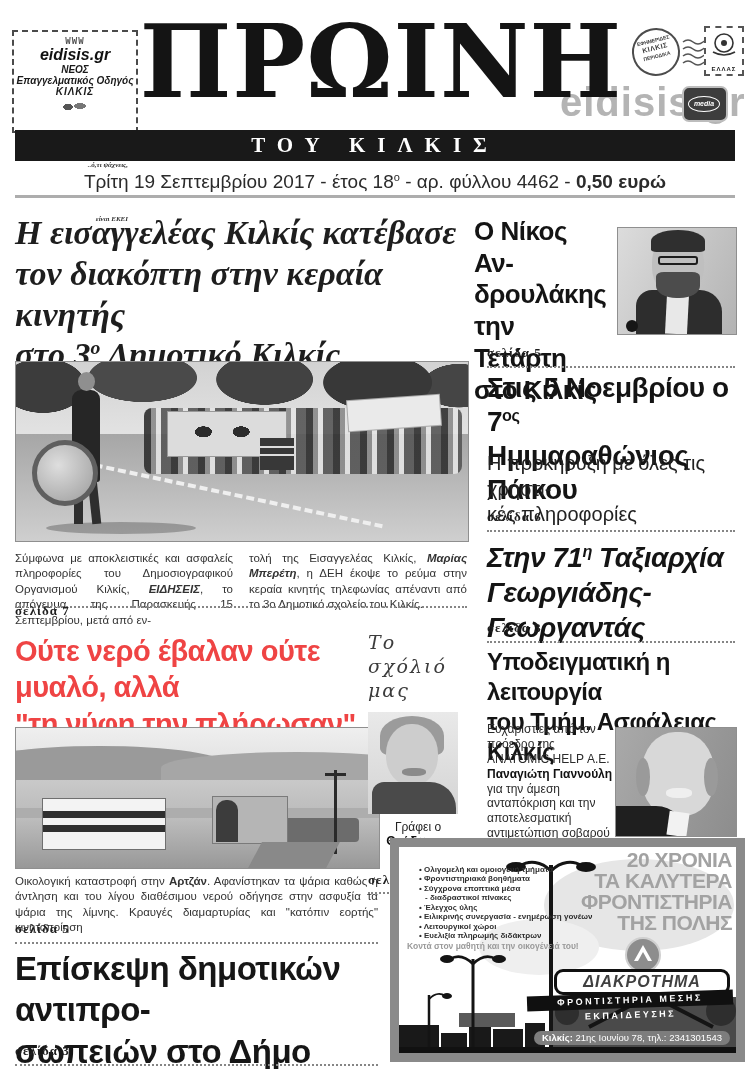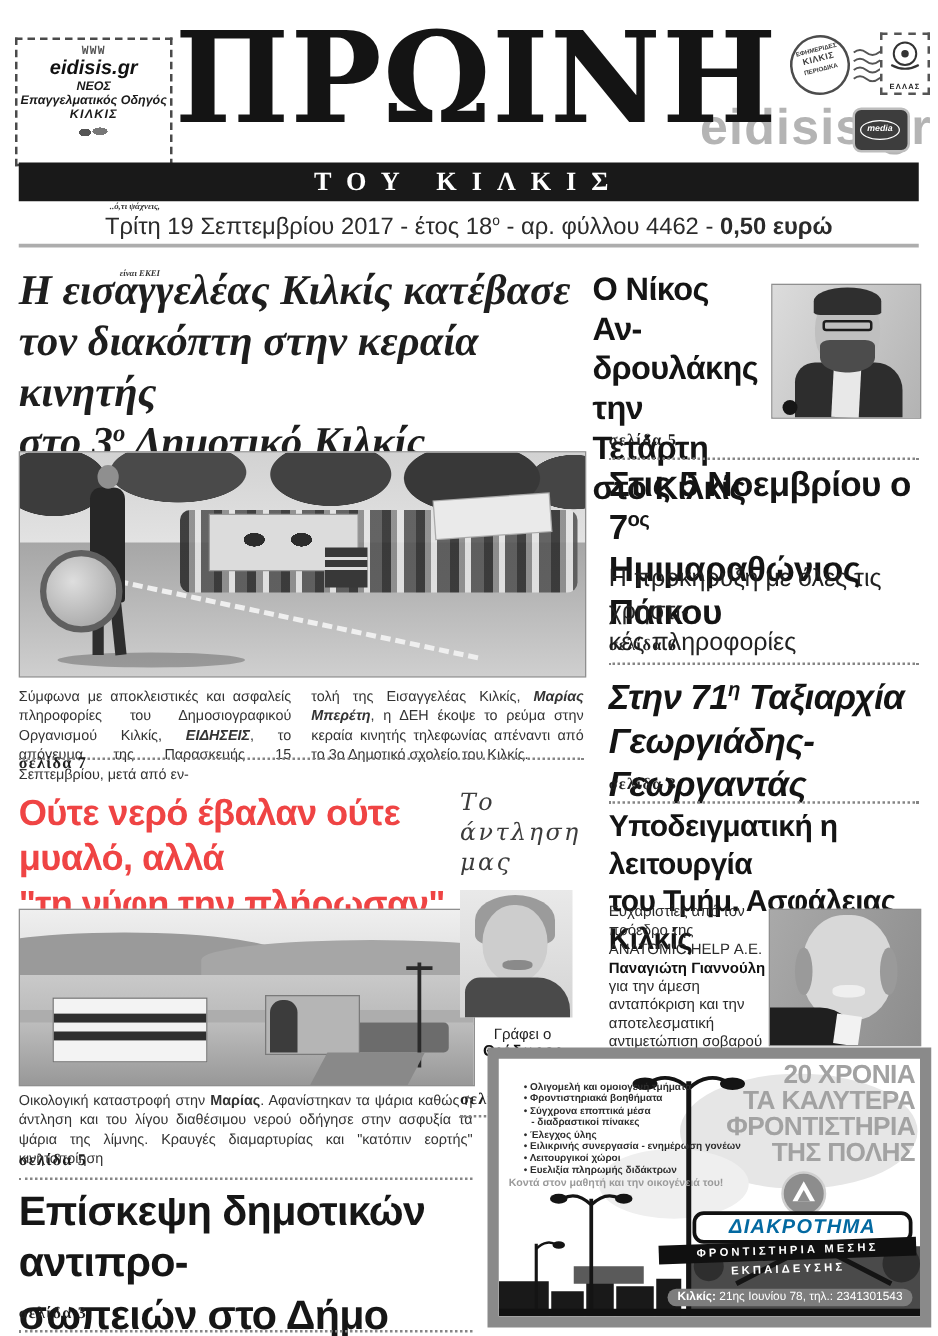--- a/index.html
+++ b/index.html
@@ -172,21 +172,21 @@
   .ad-tagline{position:absolute;left:8px;top:86px;font:700 8.5px "Liberation Sans",sans-serif;color:#9a9a9a;margin-top:8px;}
   .ad-big{position:absolute;right:4px;top:2px;text-align:right;
       font:900 21px/1.0 "Liberation Sans",sans-serif;color:#a2a2a2;letter-spacing:-.5px;}
   .ad-logo{position:absolute;left:226px;top:90px;width:32px;height:32px;border-radius:50%;
       background:#8d8d8d;border:2px solid #cfcfcf;}
   .ad-logo-tri{position:absolute;left:7px;top:6px;width:0;height:0;
       border-left:9px solid transparent;border-right:9px solid transparent;border-bottom:16px solid #fff;}
   .ad-logo-tri2{position:absolute;left:11px;top:13px;width:0;height:0;
       border-left:5px solid transparent;border-right:5px solid transparent;border-bottom:9px solid #8d8d8d;}
   .ad-brand{position:absolute;right:6px;top:122px;width:170px;height:20px;border:3px solid #101010;border-radius:9px;
-      background:#fff;text-align:center;font:italic 800 16px/20px "Liberation Sans",sans-serif;letter-spacing:1px;color:#0369a1;}
+      background:#fff;text-align:center;font:italic 800 16px/20px "Liberation Sans",sans-serif;letter-spacing:1px;color:#404040;}
   .ad-banner{position:absolute;left:128px;top:146px;width:206px;height:15px;background:#101010;transform:rotate(-2deg);
       color:#fff;text-align:center;font:700 9px/15px "Liberation Sans",sans-serif;letter-spacing:2.5px;}
   .ad-address{position:absolute;right:6px;top:184px;background:#7d7d7d;border-radius:8px;padding:1px 8px;
       color:#fff;font:400 9.5px/12px "Liberation Sans",sans-serif;}
   .ad-address .lbl{font-weight:700;}
 </style>
 </head>
 <body>
 
 <div id="page">
@@ -281,29 +281,29 @@
     <div class="abs lk-reeds"></div>
     <div class="abs lk-building"></div>
     <div class="abs lk-tank"></div>
     <div class="abs lk-arch"></div>
     <div class="abs lk-pole"></div>
     <div class="abs lk-cross"></div>
     <div class="abs lk-canal"></div>
   </div>
 
   <div class="abs fish-caption caption">
-    <span>Οικολογική καταστροφή στην </span><b style="font-style:normal">Μαρίας</b><span>. Αφανίστηκαν τα ψάρια καθώς η άντληση και του λίγου διαθέσιμου νερού οδήγησε στην ασφυξία  τα ψάρια της λίμνης. Κραυγές διαμαρτυρίας και "κατόπιν εορτής" κινητοποίηση</span>
+    <span>Οικολογική καταστροφή στην </span><b style="font-style:normal">Αρτζάν</b><span>. Αφανίστηκαν τα ψάρια καθώς η άντληση και του λίγου διαθέσιμου νερού οδήγησε στην ασφυξία  τα ψάρια της λίμνης. Κραυγές διαμαρτυρίας και "κατόπιν εορτής" κινητοποίηση</span>
   </div>
   <div class="abs fish-pageref" style="border-bottom:2px dotted #858585;">
     <span class="pageref">σελίδα 5</span>
   </div>
 
   <div class="abs comment">
     <div class="cm-title">
-      <div>Το άντληση</div>
+      <div>Το σχόλιό</div>
       <div>μας</div>
     </div>
     <div class="pavlidis-photo">
       <div class="pv-hair"></div>
       <div class="pv-head"></div>
       <div class="pv-mo"></div>
       <div class="pv-body"></div>
     </div>
     <div class="cm-byline1">Γράφει ο</div>
     <div class="cm-byline2">Θεόδωρος Παυλίδης</div>

